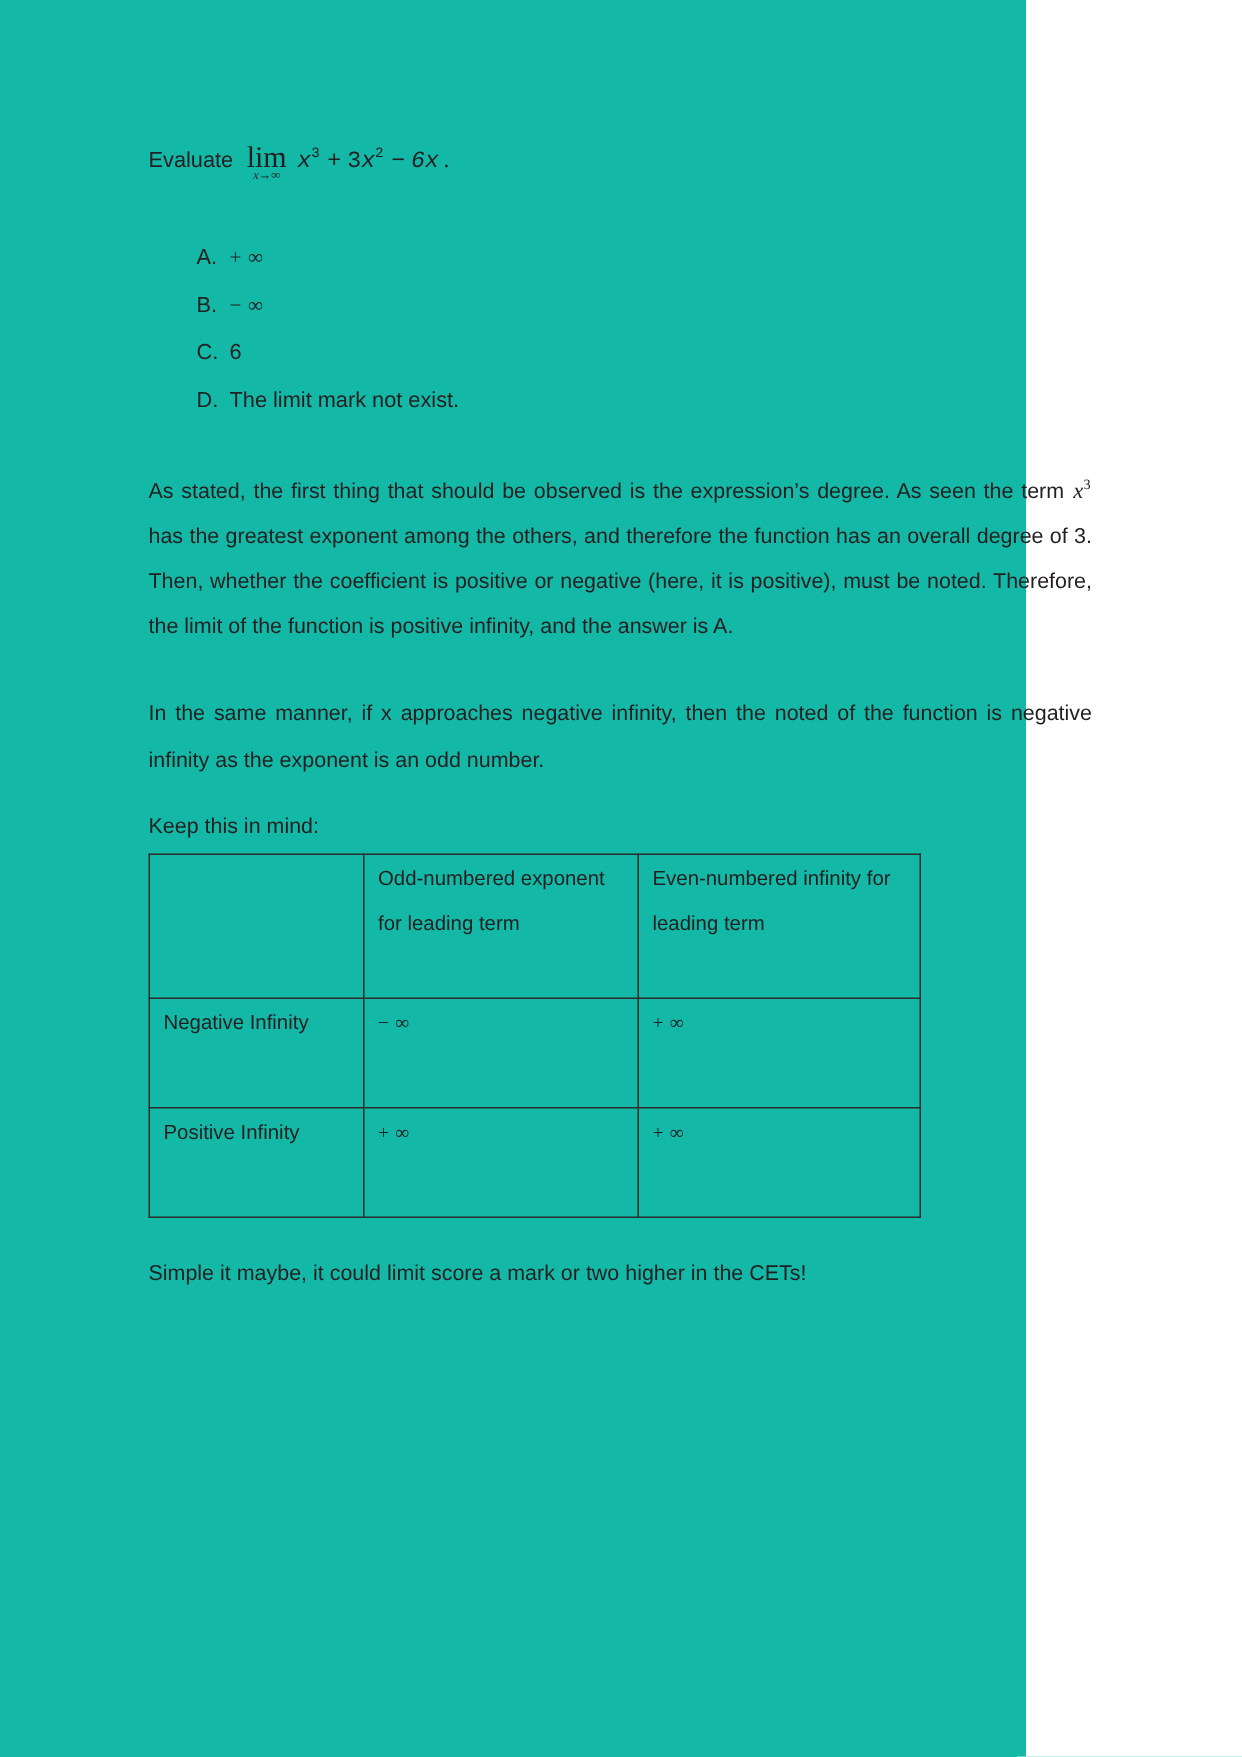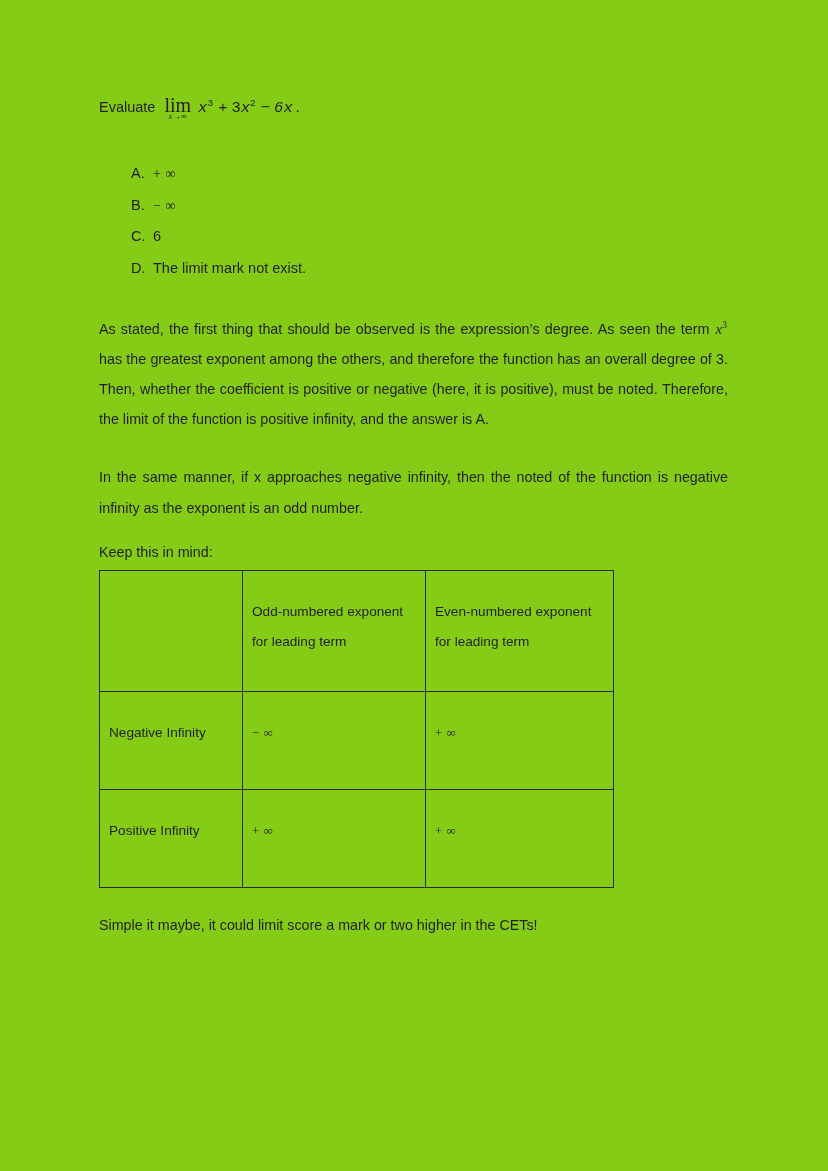--- a/index.html
+++ b/index.html
@@ -11,23 +11,23 @@
     width: 828px;
     height: 1171px;
     position: relative;
     font-family: "Liberation Sans", sans-serif;
     color: #231f20;
     overflow: hidden;
   }
   .page {
     position: absolute;
     left: 0; top: 0;
-    width: 828px;
+    width: 684px;
     height: 1171px;
-    background: #84cc16;
+    background: #14b8a6;
   }
   .content {
     position: absolute;
     left: 99px;
     top: 96px;
     width: 629px;
   }
 
   
   .question-line {
@@ -135,21 +135,21 @@
   
   table.info-table {
     margin-top: 8px;
     border-collapse: collapse;
     width: 457px;
     table-layout: fixed;
   }
   table.info-table td {
     border: 1.4px solid #2b2b2b;
     vertical-align: top;
-    padding: 26px 9px 14px 9px;
+    padding: 1px 9px 14px 9px;
     font-size: 13.6px;
     line-height: 30px;
     color: #231f20;
   }
   table.info-table td.col-0 { width: 124px; }
   table.info-table td.col-1 { width: 164px; }
   table.info-table td.col-2 { width: 169px; }
   table.info-table tr.header-row td { height: 80px; }
   table.info-table tr.data-row td { height: 57px; }
   table.info-table td .cellinf {
@@ -199,21 +199,21 @@
 
     <div class="para" id="para-2">In the same manner, if x approaches negative infinity, then the noted of the function is negative infinity as the exponent is an odd number.</div>
 
     <div class="keep-line">Keep this in mind:</div>
 
     <table class="info-table">
       <tbody>
         <tr class="header-row">
           <td class="col-0"></td>
           <td class="col-1">Odd-numbered exponent for leading term</td>
-          <td class="col-2">Even-numbered exponent for leading term</td>
+          <td class="col-2">Even-numbered infinity for leading term</td>
         </tr>
         <tr class="data-row">
           <td class="col-0">Negative Infinity</td>
           <td class="col-1"><span class="cellinf">− ∞</span></td>
           <td class="col-2"><span class="cellinf">+ ∞</span></td>
         </tr>
         <tr class="data-row">
           <td class="col-0">Positive Infinity</td>
           <td class="col-1"><span class="cellinf">+ ∞</span></td>
           <td class="col-2"><span class="cellinf">+ ∞</span></td>

